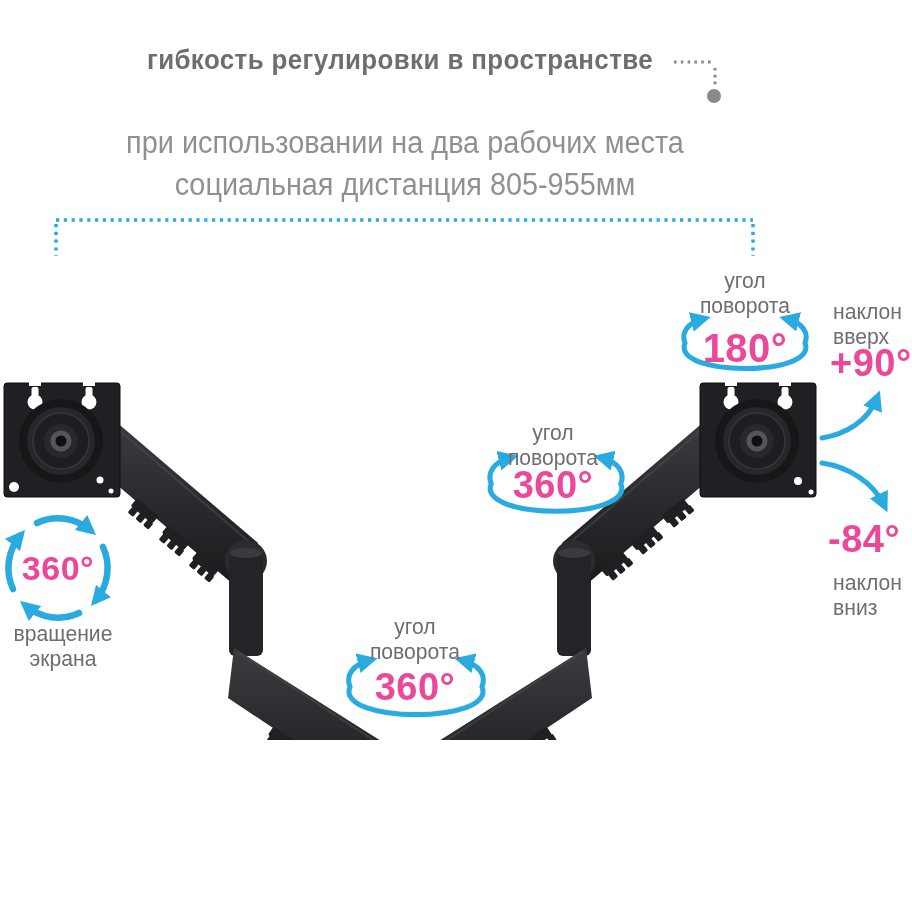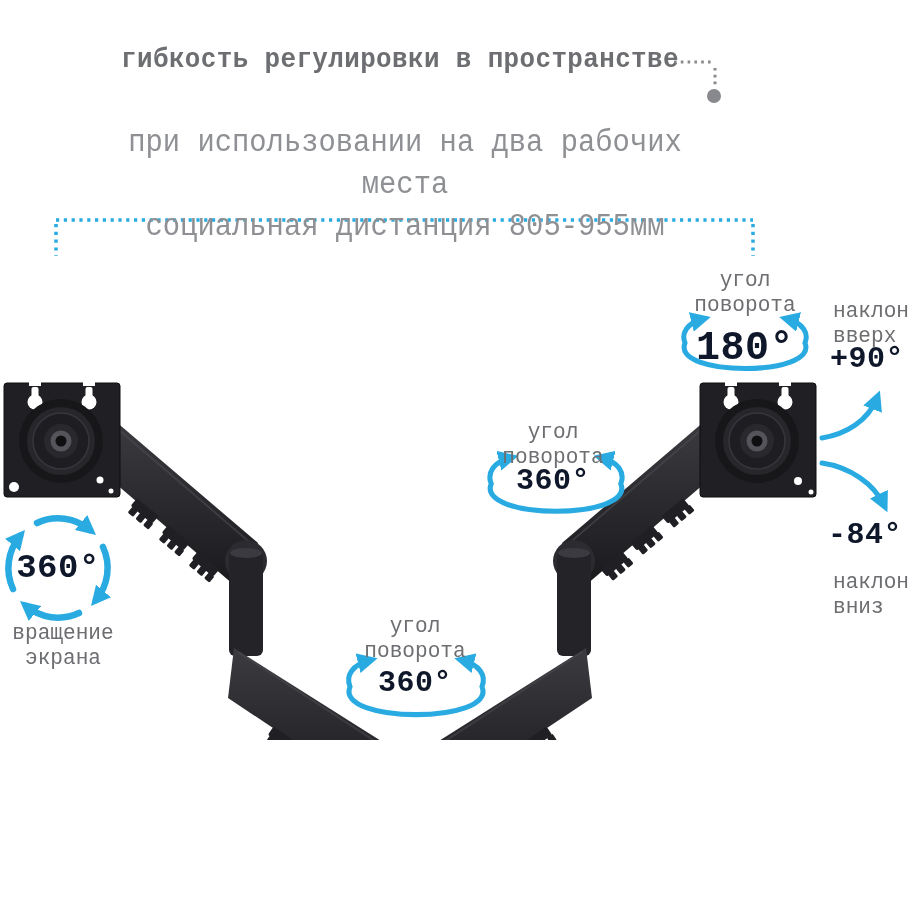--- a/index.html
+++ b/index.html
@@ -1,35 +1,35 @@
 <!DOCTYPE html>
 <html><head>
 <meta charset="utf-8">
 <style>
   html,body{margin:0;padding:0;background:#ffffff;}
   .stage{
     position:relative;width:912px;height:740px;background:#ffffff;overflow:hidden;
-    font-family:Liberation Mono, monospace;
+    font-family:Liberation Sans, sans-serif;
   }
   .abs{position:absolute;}
   .center{text-align:center;}
   .title{
     font-size:27px;font-weight:700;color:#6d6e71;letter-spacing:.4px;
     transform:scaleX(.96);transform-origin:50% 50%;
   }
   .subtitle{
     font-size:31px;font-weight:400;color:#8e9093;line-height:42px;
     transform:scaleX(.93);transform-origin:50% 50%;
   }
   .lbl{font-size:22px;color:#6d6e71;line-height:25px;transform:scaleX(.96);}
   .lbl.center{transform-origin:50% 50%;}
   .lbl.left{transform-origin:0 50%;}
-  .val{font-weight:700;color:#0f172a;letter-spacing:.5px;}
+  .val{font-weight:700;color:#ec4899;letter-spacing:.5px;}
   .v40{font-size:40px;}
-  .v38{font-size:30px;}
+  .v38{font-size:38px;}
   .v34{font-size:34px;}
   svg{display:block;}
 </style>
 </head>
 <body>
 
 <div class="stage">
 
   <svg class="abs" style="left:0;top:0" width="912" height="912" viewBox="0 0 912 912">
     <defs>

